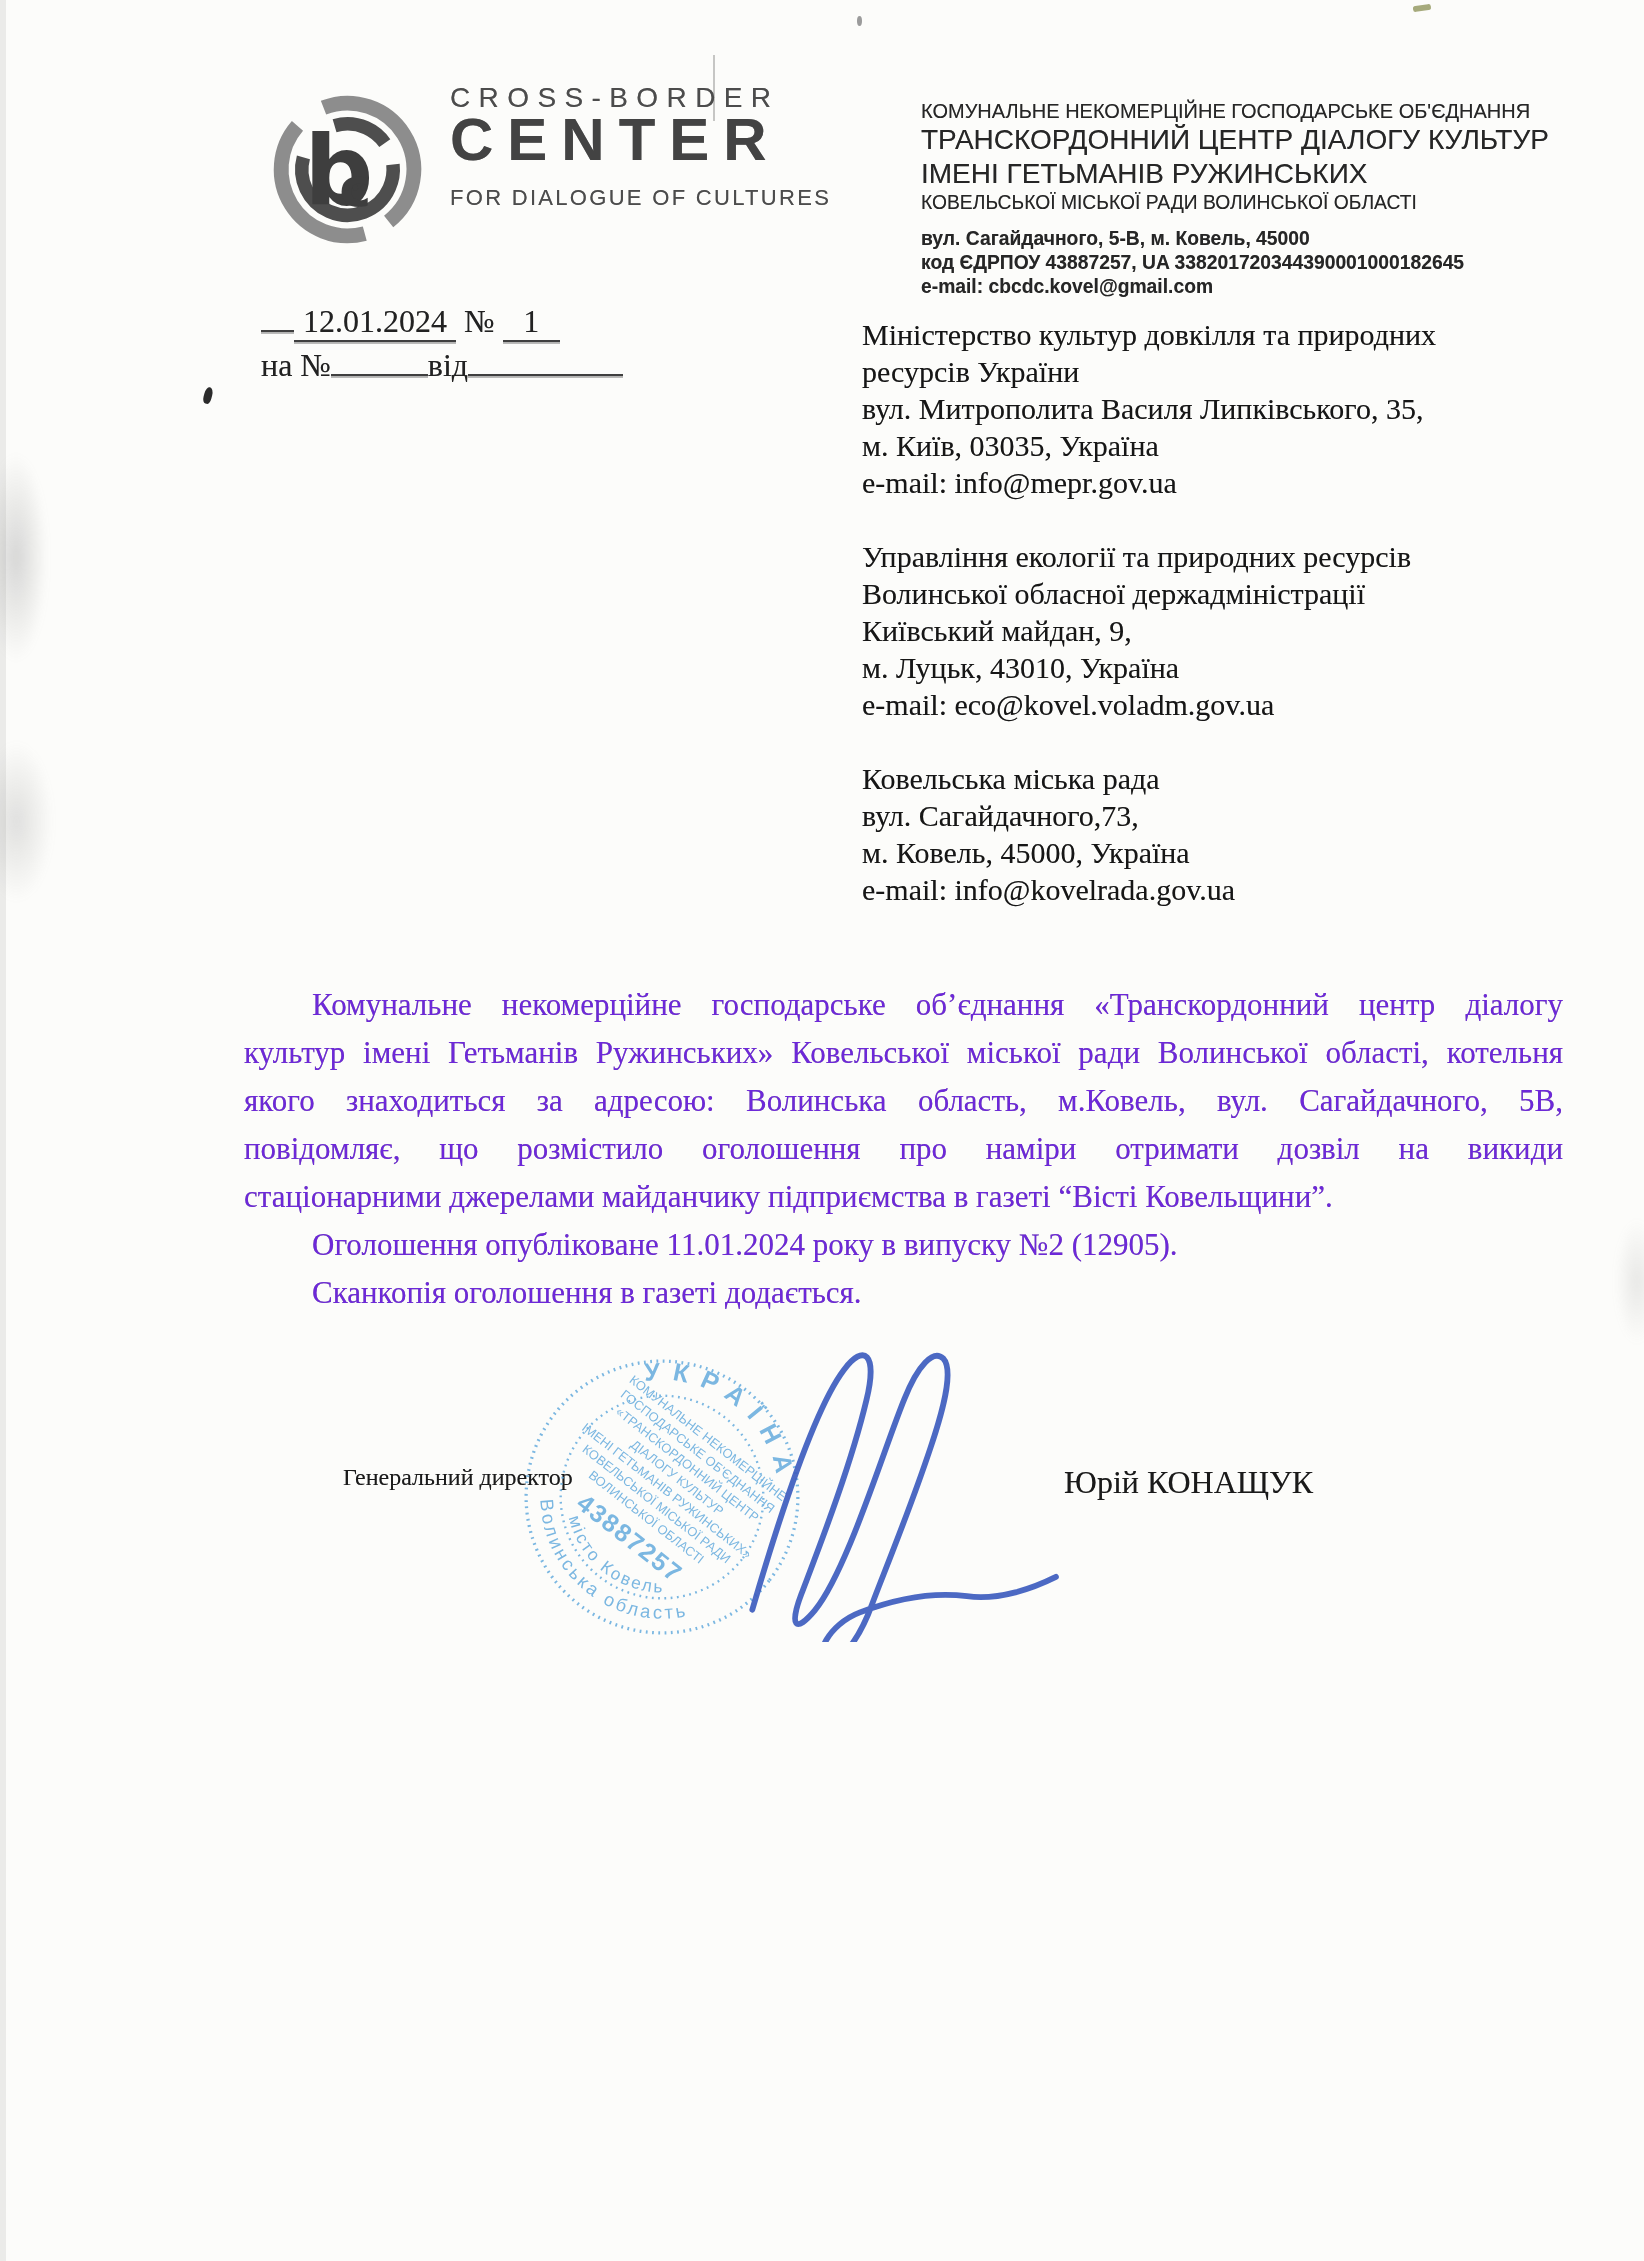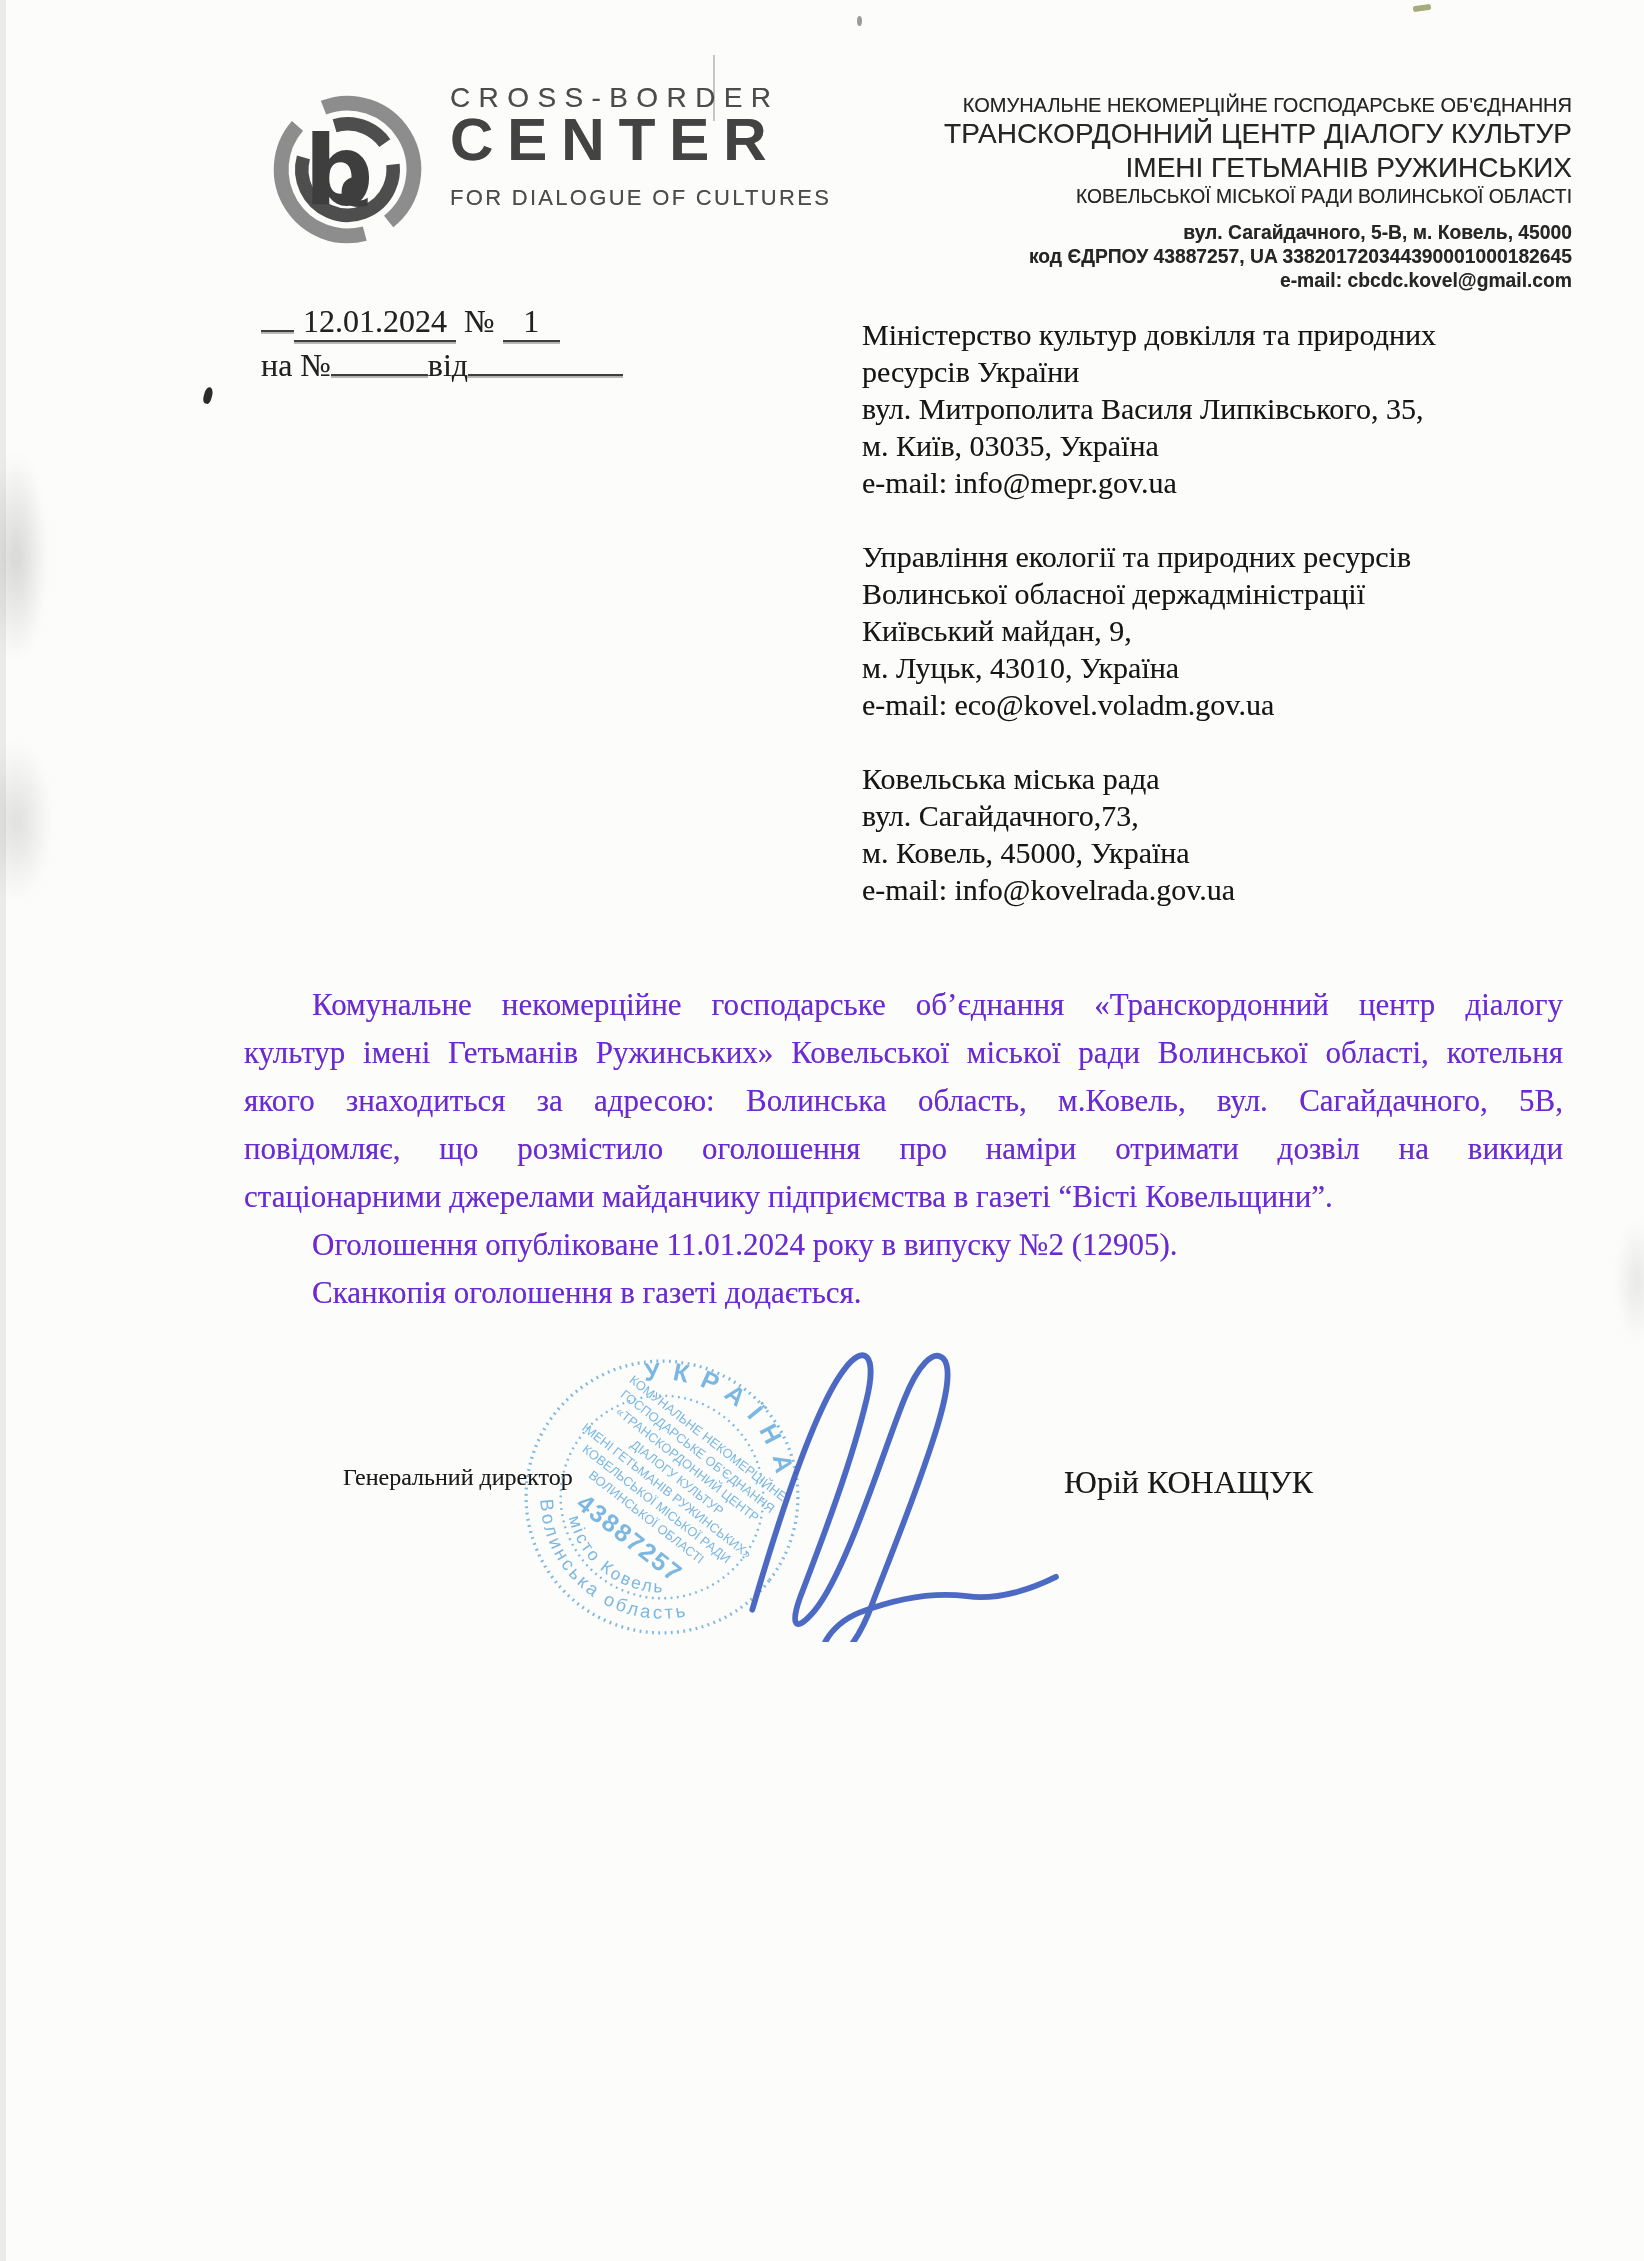--- a/index.html
+++ b/index.html
@@ -13,21 +13,21 @@
   .logo-icon{left:267px;top:89px;width:161px;height:161px;}
   .logo-text{left:450px;top:82px;width:477px;}
   .lt1{font-size:28px;letter-spacing:8.4px;color:#4c4c4c;font-weight:400;white-space:nowrap;
        text-shadow:0 0 0.6px rgba(60,60,60,.5);}
   .lt2{font-size:60px;font-weight:700;letter-spacing:14px;color:#434343;line-height:1.02;
        margin-top:-5.2px;white-space:nowrap;text-shadow:0 0 0.6px rgba(50,50,50,.5);}
   .lt3{font-size:22px;letter-spacing:2.3px;color:#4c4c4c;margin-top:15px;white-space:nowrap;
        text-shadow:0 0 0.6px rgba(60,60,60,.5);}
 
   
-  .head-right{left:921px;top:93px;width:651px;text-align:right;color:#262626;}
+  .head-right{left:921px;top:99px;width:651px;text-align:left;color:#262626;}
   .hr1{font-size:20px;line-height:24px;text-shadow:0 0 0.6px rgba(40,40,40,.45);}
   .hr2{font-size:28px;line-height:34px;text-shadow:0 0 0.6px rgba(40,40,40,.45);}
   .hr3{font-size:28px;line-height:34px;text-shadow:0 0 0.6px rgba(40,40,40,.45);}
   .hr4{font-size:19.3px;line-height:24px;text-shadow:0 0 0.6px rgba(40,40,40,.45);}
   .hr-small{font-size:19.3px;line-height:24px;font-weight:700;text-shadow:0 0 0.6px rgba(40,40,40,.4);}
   .hr-gap{height:11.6px;}
 
   
   .refblock{left:261px;top:298px;font-size:32px;color:#222;}
   .refline{height:44px;white-space:nowrap;}

